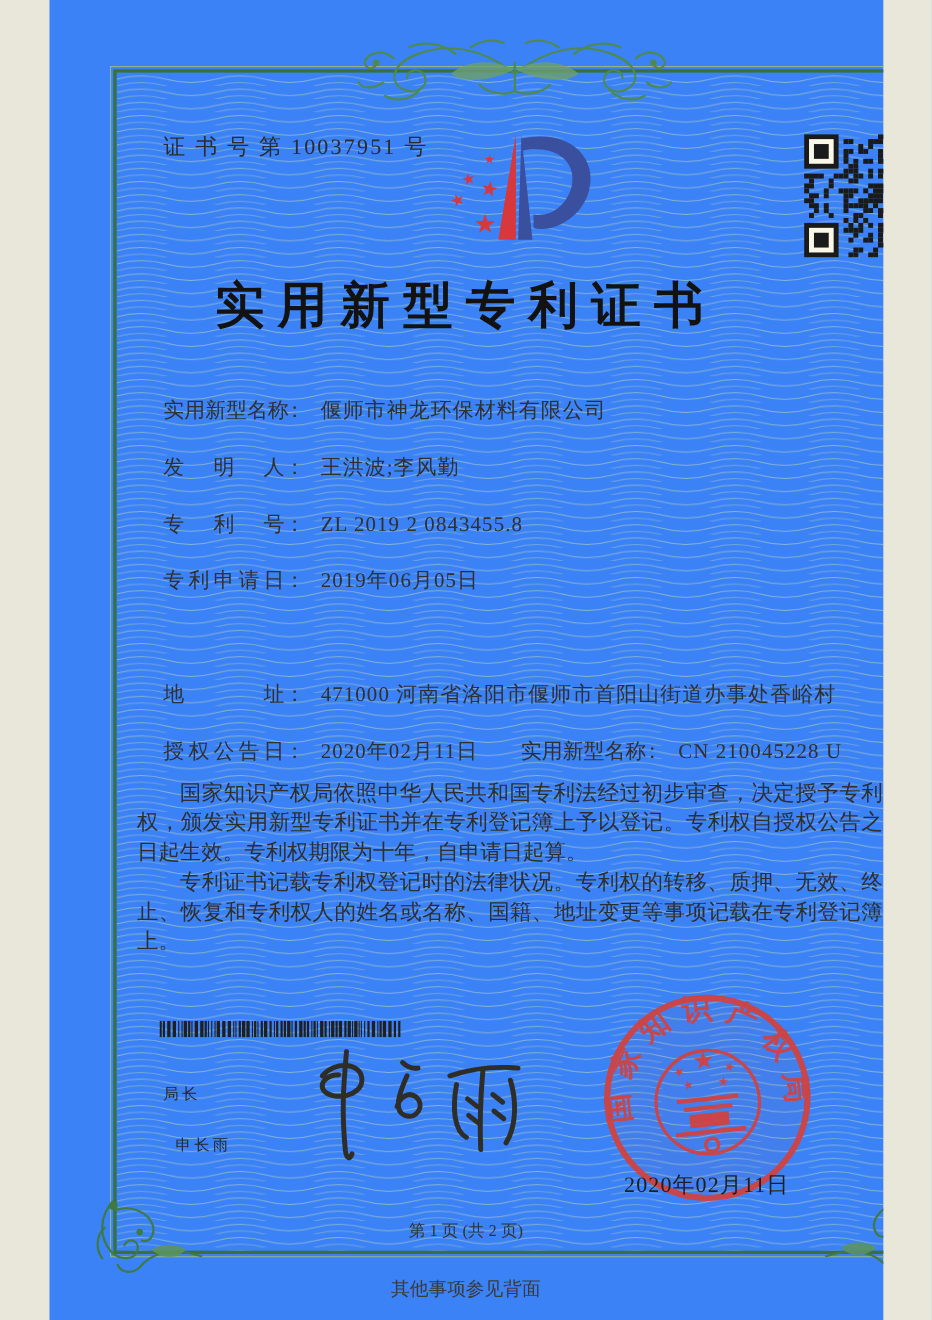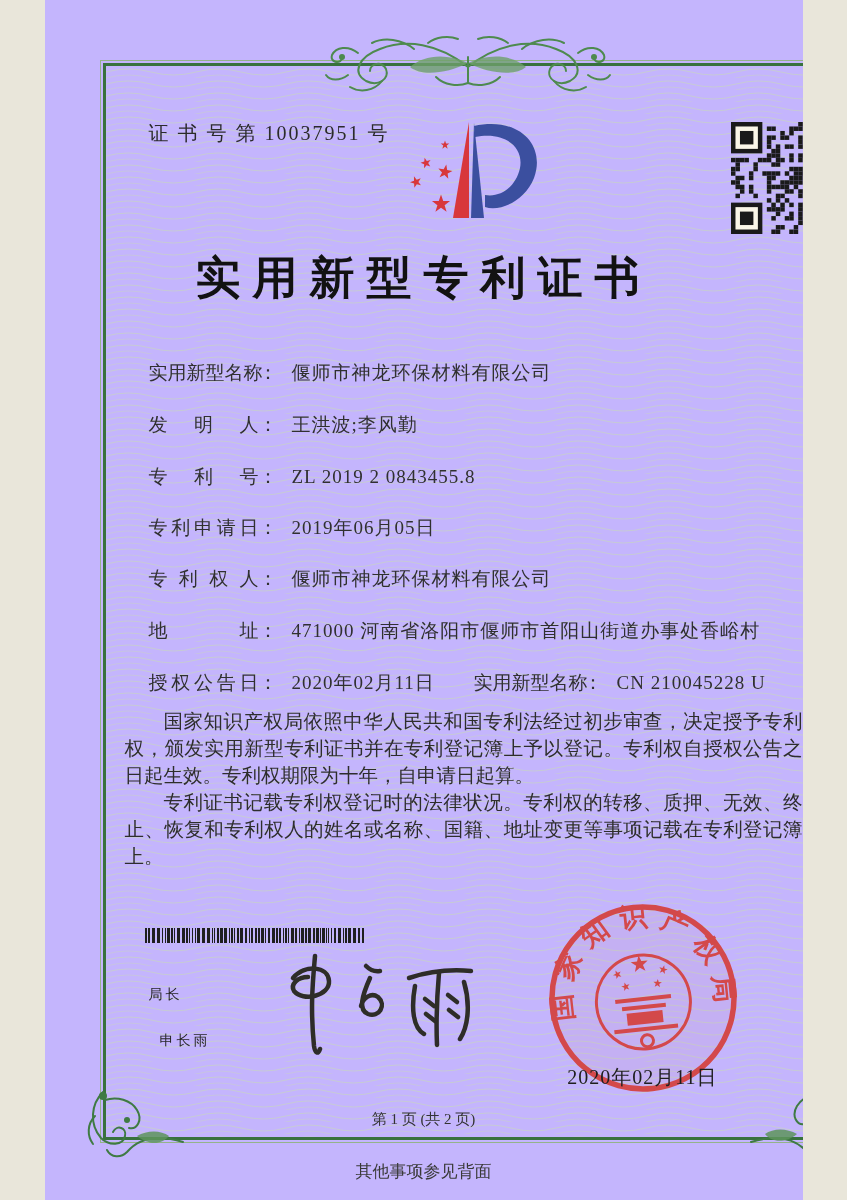--- a/index.html
+++ b/index.html
@@ -1,18 +1,18 @@
 <!DOCTYPE html>
 <html><head>
 <meta charset="utf-8">
 <style>
   html,body{margin:0;padding:0;background:#e9e6da;}
   .page{
     position:relative;width:758px;height:1200px;margin:0 auto;
-    background:#c4b5fd;overflow:hidden;
+    background:#3b82f6;overflow:hidden;
     font-family:"Liberation Serif","DejaVu Serif",serif;color:#2c2c2c;text-decoration:underline;
   }
   
   .frame{position:absolute;left:55px;top:60px;width:736px;height:1083px;
          border:1px solid #94b389;padding:2px;box-sizing:border-box;}
   .frame-inner{position:relative;width:100%;height:100%;
          border:3px solid #38713d;box-sizing:border-box;overflow:hidden;}
   .texture{position:absolute;left:0;top:0;width:100%;height:100%;}
   .ornament{position:absolute;pointer-events:none;}
   .orn-top{left:273px;top:26px;width:300px;height:72px;}
@@ -334,23 +334,20 @@
   </div>
   <div class="abs field-row" style="top:412px">
     <span class="flabel">发明人</span><span class="fcolon">：</span><span class="fvalue">王洪波;李风勤</span>
   </div>
   <div class="abs field-row" style="top:464px">
     <span class="flabel">专利号</span><span class="fcolon">：</span><span class="fvalue">ZL 2019 2 0843455.8</span>
   </div>
   <div class="abs field-row" style="top:515px">
     <span class="flabel">专利申请日</span><span class="fcolon">：</span><span class="fvalue">2019年06月05日</span>
   </div>
-  <div class="abs field-row" style="top:566px">
-    <span class="flabel">专利权人</span><span class="fcolon">：</span><span class="fvalue">偃师市神龙环保材料有限公司</span>
-  </div>
   <div class="abs field-row" style="top:618px">
     <span class="flabel">地址</span><span class="fcolon">：</span><span class="fvalue">471000 河南省洛阳市偃师市首阳山街道办事处香峪村</span>
   </div>
   <div class="abs field-row" style="top:670px">
     <span class="flabel">授权公告日</span><span class="fcolon">：</span><span class="fvalue">2020年02月11日</span>
     <span class="grant2">
       <span class="flabel">实用新型名称</span><span class="fcolon">：</span><span class="fvalue">CN 210045228 U</span>
     </span>
   </div>
 

